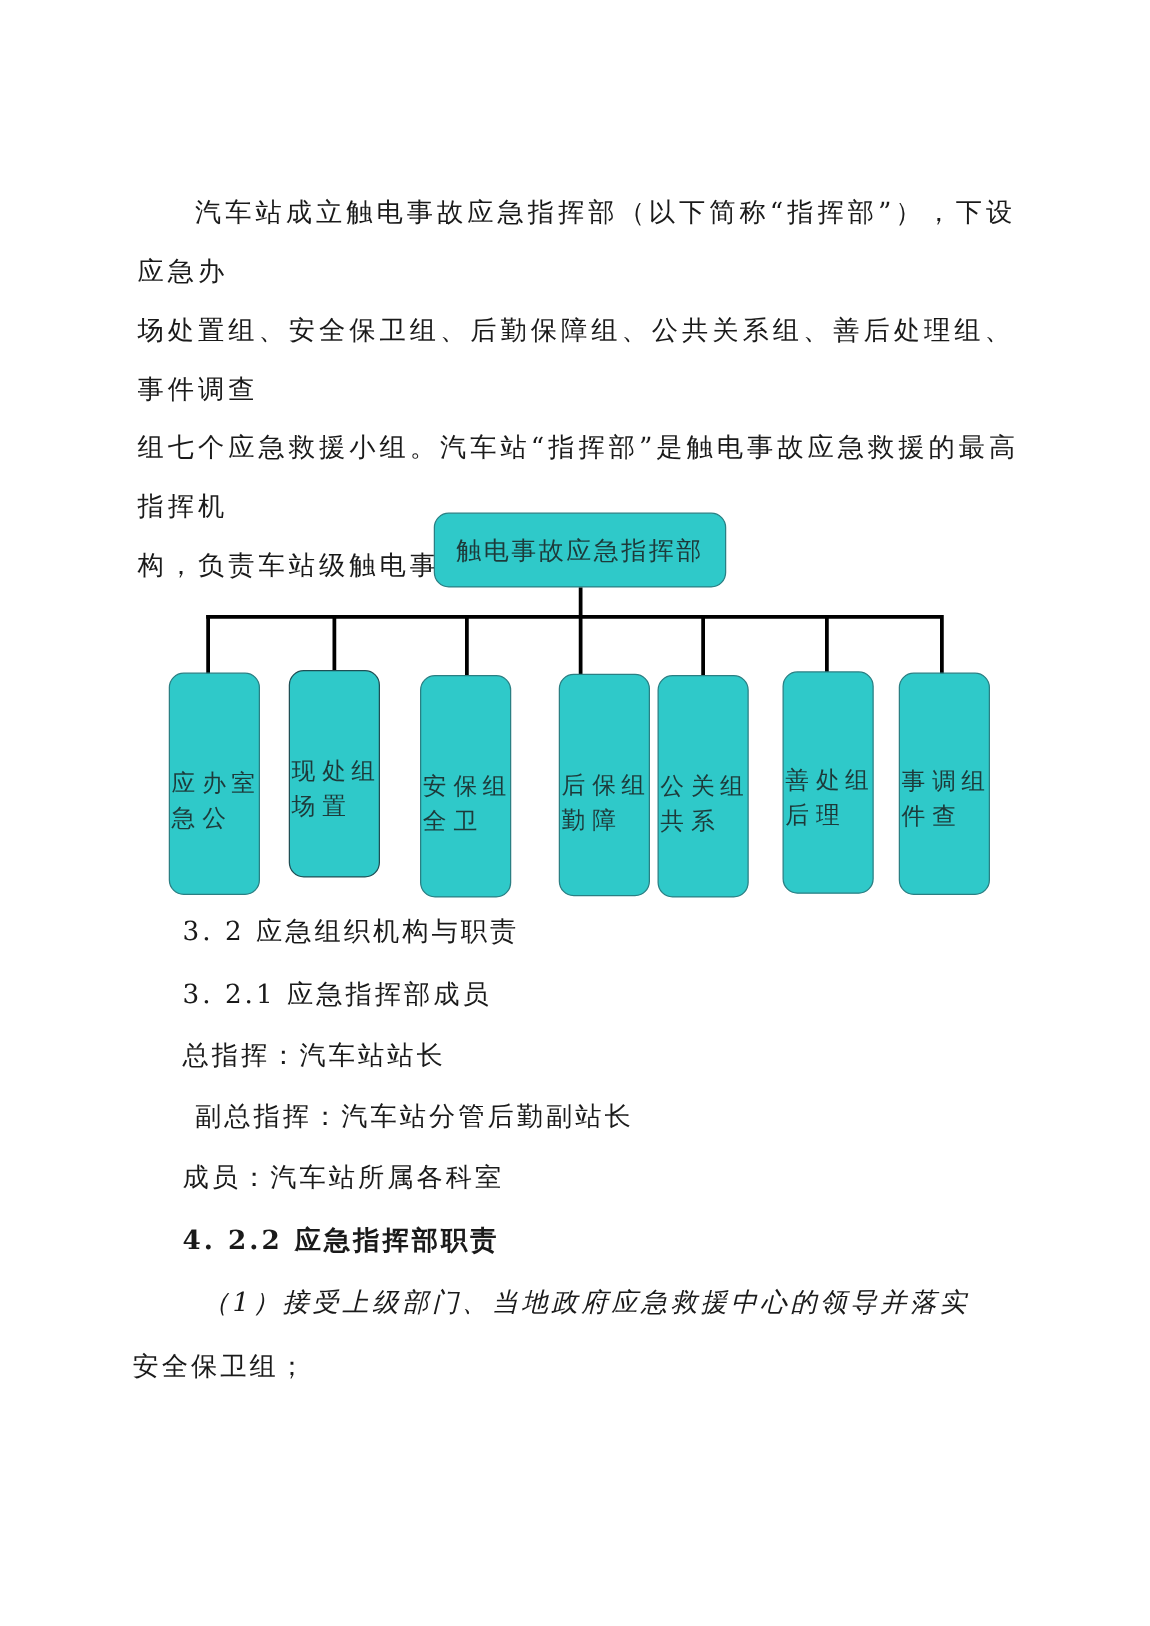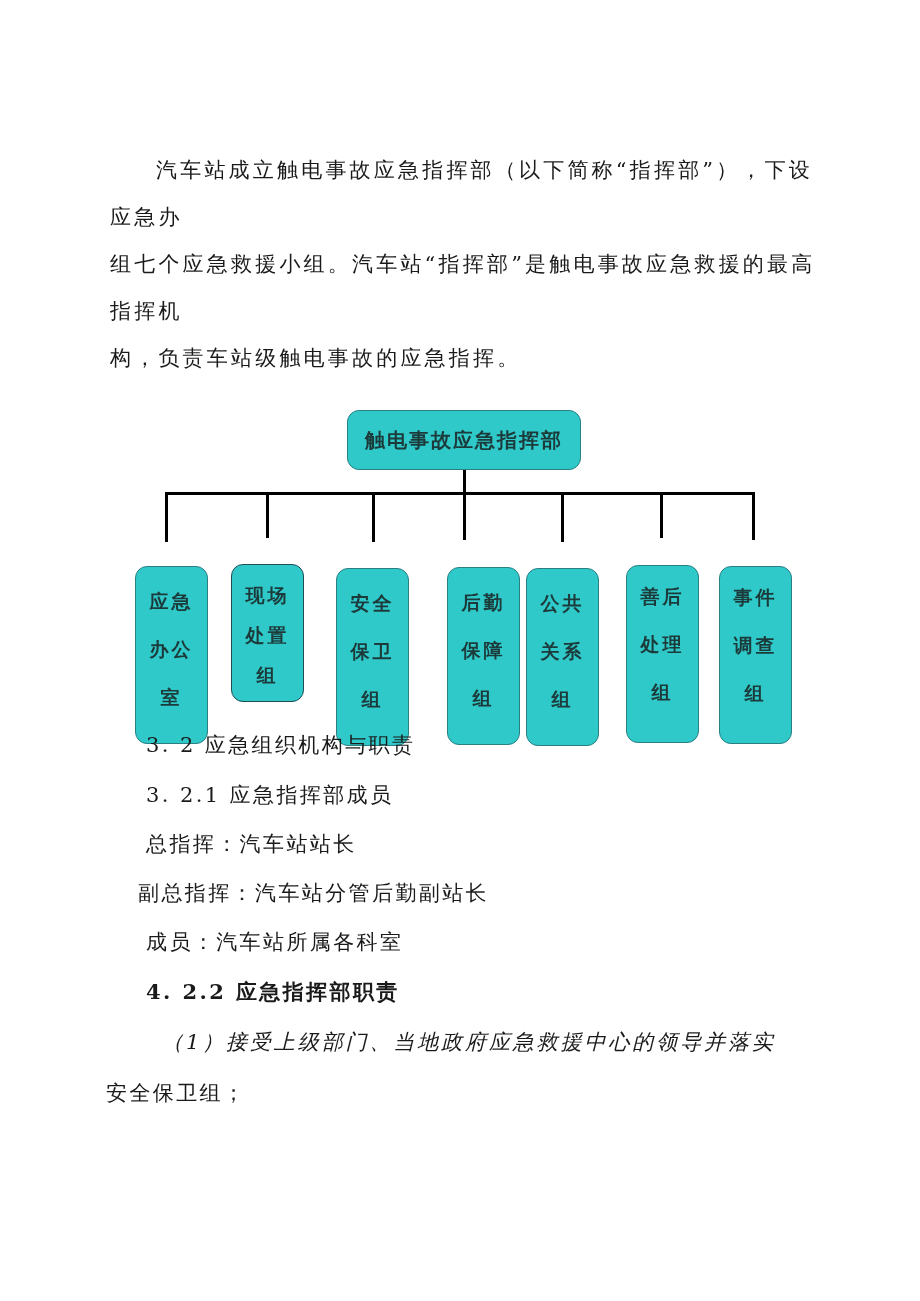--- a/index.html
+++ b/index.html
@@ -2,36 +2,37 @@
 <html><head>
 <meta charset="utf-8">
 <style>
   html, body { margin: 0; padding: 0; background: #ffffff; }
   body { width: 920px; height: 1301px; position: relative; overflow: hidden;
          font-family: "DejaVu Serif", "Liberation Serif", serif; color: #1a1a1a; }
   .para { position: absolute; left: 106px; width: 720px; font-size: 21px;
           letter-spacing: 3.2px; line-height: 47px; margin: 4px; }
   .para .indent { display: inline-block; width: 46px; }
   .line { position: absolute; font-size: 21px; letter-spacing: 2.4px; margin: 0; white-space: nowrap; }
-  .chart { position: absolute; left: 0; top: 0; width: 920px; height: 1301px; font-weight: bold; }
+  .chart { position: absolute; left: 0; top: 0; width: 920px; height: 1301px; }
   .box { position: absolute; background: #2fc9c9; border: 1.5px solid #2a7f83;
          border-radius: 12px; box-sizing: border-box; color: #1d3a3a;
          font-family: "DejaVu Sans", "Liberation Sans", sans-serif; }
   .top-box { left: 347px; top: 410px; width: 234px; height: 60px; display: flex;
              align-items: center; justify-content: center; font-size: 20px; letter-spacing: 2px; }
-  .child { width: 73px; display: flex; flex-direction: column; align-items: center;
-           padding-top: 20px; font-size: 19px; letter-spacing: 3px; margin-top: 28px; }
+  .child { width: 73px; display: flex; flex-direction: row; align-items: center;
+           padding-top: 20px; font-size: 19px; letter-spacing: 3px; }
   .child span { display: block; height: 48px; line-height: 28px; text-align: center; }
   .hline { position: absolute; background: #000; }
 </style>
 </head>
 <body>
 
 <div class="para" style="top:143px;">
   <div><span class="indent"></span><span>汽车站成立触电事故应急指挥部（以下简称“指挥部”），下设应急办</span></div>
+  <div>场处置组、安全保卫组、后勤保障组、公共关系组、善后处理组、事件调查</div>
   <div>组七个应急救援小组。汽车站“指挥部”是触电事故应急救援的最高指挥机</div>
   <div>构，负责车站级触电事故的应急指挥。</div>
 </div>
 
 <div class="chart">
   <div class="box top-box">触电事故应急指挥部</div>
 
   <div class="hline" style="left:463px;top:470px;width:3px;height:24px;"></div>
   <div class="hline" style="left:165px;top:492px;width:589px;height:3px;"></div>
 
@@ -41,21 +42,21 @@
   <div class="hline" style="left:463px;top:492px;width:3px;height:48px;"></div>
   <div class="hline" style="left:561px;top:492px;width:3px;height:50px;"></div>
   <div class="hline" style="left:660px;top:492px;width:3px;height:46px;"></div>
   <div class="hline" style="left:752px;top:492px;width:3px;height:48px;"></div>
 
   <div class="box child" style="left:135px;top:538px;height:178px;">
     <span>应急</span>
     <span>办公</span>
     <span>室</span>
   </div>
-  <div class="box child" style="left:231px;top:536px;height:138px;border-color:#1f4f55;padding-top:16px;">
+  <div class="box child" style="left:231px;top:536px;height:166px;border-color:#1f4f55;padding-top:16px;">
     <span>现场</span>
     <span>处置</span>
     <span>组</span>
   </div>
   <div class="box child" style="left:336px;top:540px;height:178px;">
     <span>安全</span>
     <span>保卫</span>
     <span>组</span>
   </div>
   <div class="box child" style="left:447px;top:539px;height:178px;">
@@ -76,17 +77,17 @@
   <div class="box child" style="left:719px;top:538px;height:178px;padding-top:16px;">
     <span>事件</span>
     <span>调查</span>
     <span>组</span>
   </div>
 </div>
 
 <div class="line" style="left:146px;top:731px;">3. 2 应急组织机构与职责</div>
 <div class="line" style="left:146px;top:781px;">3. 2.1 应急指挥部成员</div>
 <div class="line" style="left:146px;top:830px;">总指挥：汽车站站长</div>
-<div class="line" style="left:138px;top:879px;">副总指挥：汽车站分管后勤副站长</div>
+<div class="line" style="left:156px;top:879px;">副总指挥：汽车站分管后勤副站长</div>
 <div class="line" style="left:146px;top:928px;">成员：汽车站所属各科室</div>
 <div class="line" style="left:146px;top:978px;font-weight:bold;">4. 2.2 应急指挥部职责</div>
 <div class="line" style="left:162px;top:1028px;letter-spacing:2.9px;font-style:italic;">（1）接受上级部门、当地政府应急救援中心的领导并落实</div>
 <div class="line" style="left:106px;top:1079px;">安全保卫组；</div>
 
 </body></html>

